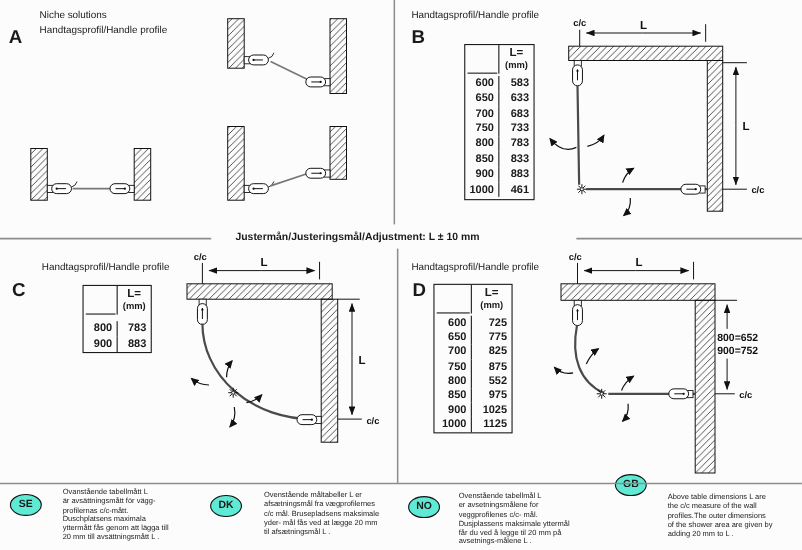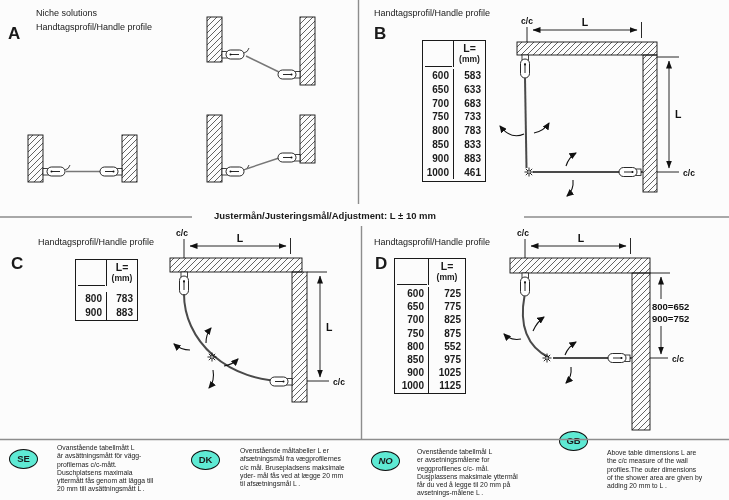--- a/index.html
+++ b/index.html
@@ -343,21 +343,21 @@
 yttermått fås genom att lägga till
 20 mm till avsättningsmått L .</div>
 
   <div class="badge" style="left:191px;top:450px;">DK</div>
   <div class="note-text" style="left:240px;top:447px;width:130px;">Ovenstående måltabeller L er
 afsætningsmål fra vægprofilernes
 c/c mål. Brusepladsens maksimale
 yder- mål fås ved at lægge 20 mm
 til afsætningsmål L .</div>
 
-  <div class="badge" style="left:371px;top:451px;font-style:italic;">NO</div>
+  <div class="badge" style="left:371px;top:451px;">NO</div>
   <div class="note-text" style="left:417px;top:448px;width:130px;">Ovenstående tabellmål L
 er avsetningsmålene for
 veggprofilenes c/c- mål.
 Dusjplassens maksimale yttermål
 får du ved å legge til 20 mm på
 avsetnings-målene L .</div>
 
   <div class="badge" style="left:559px;top:431px;">GB</div>
   <div class="note-text" style="left:607px;top:449px;width:120px;">Above table dimensions L are
 the c/c measure of the wall

